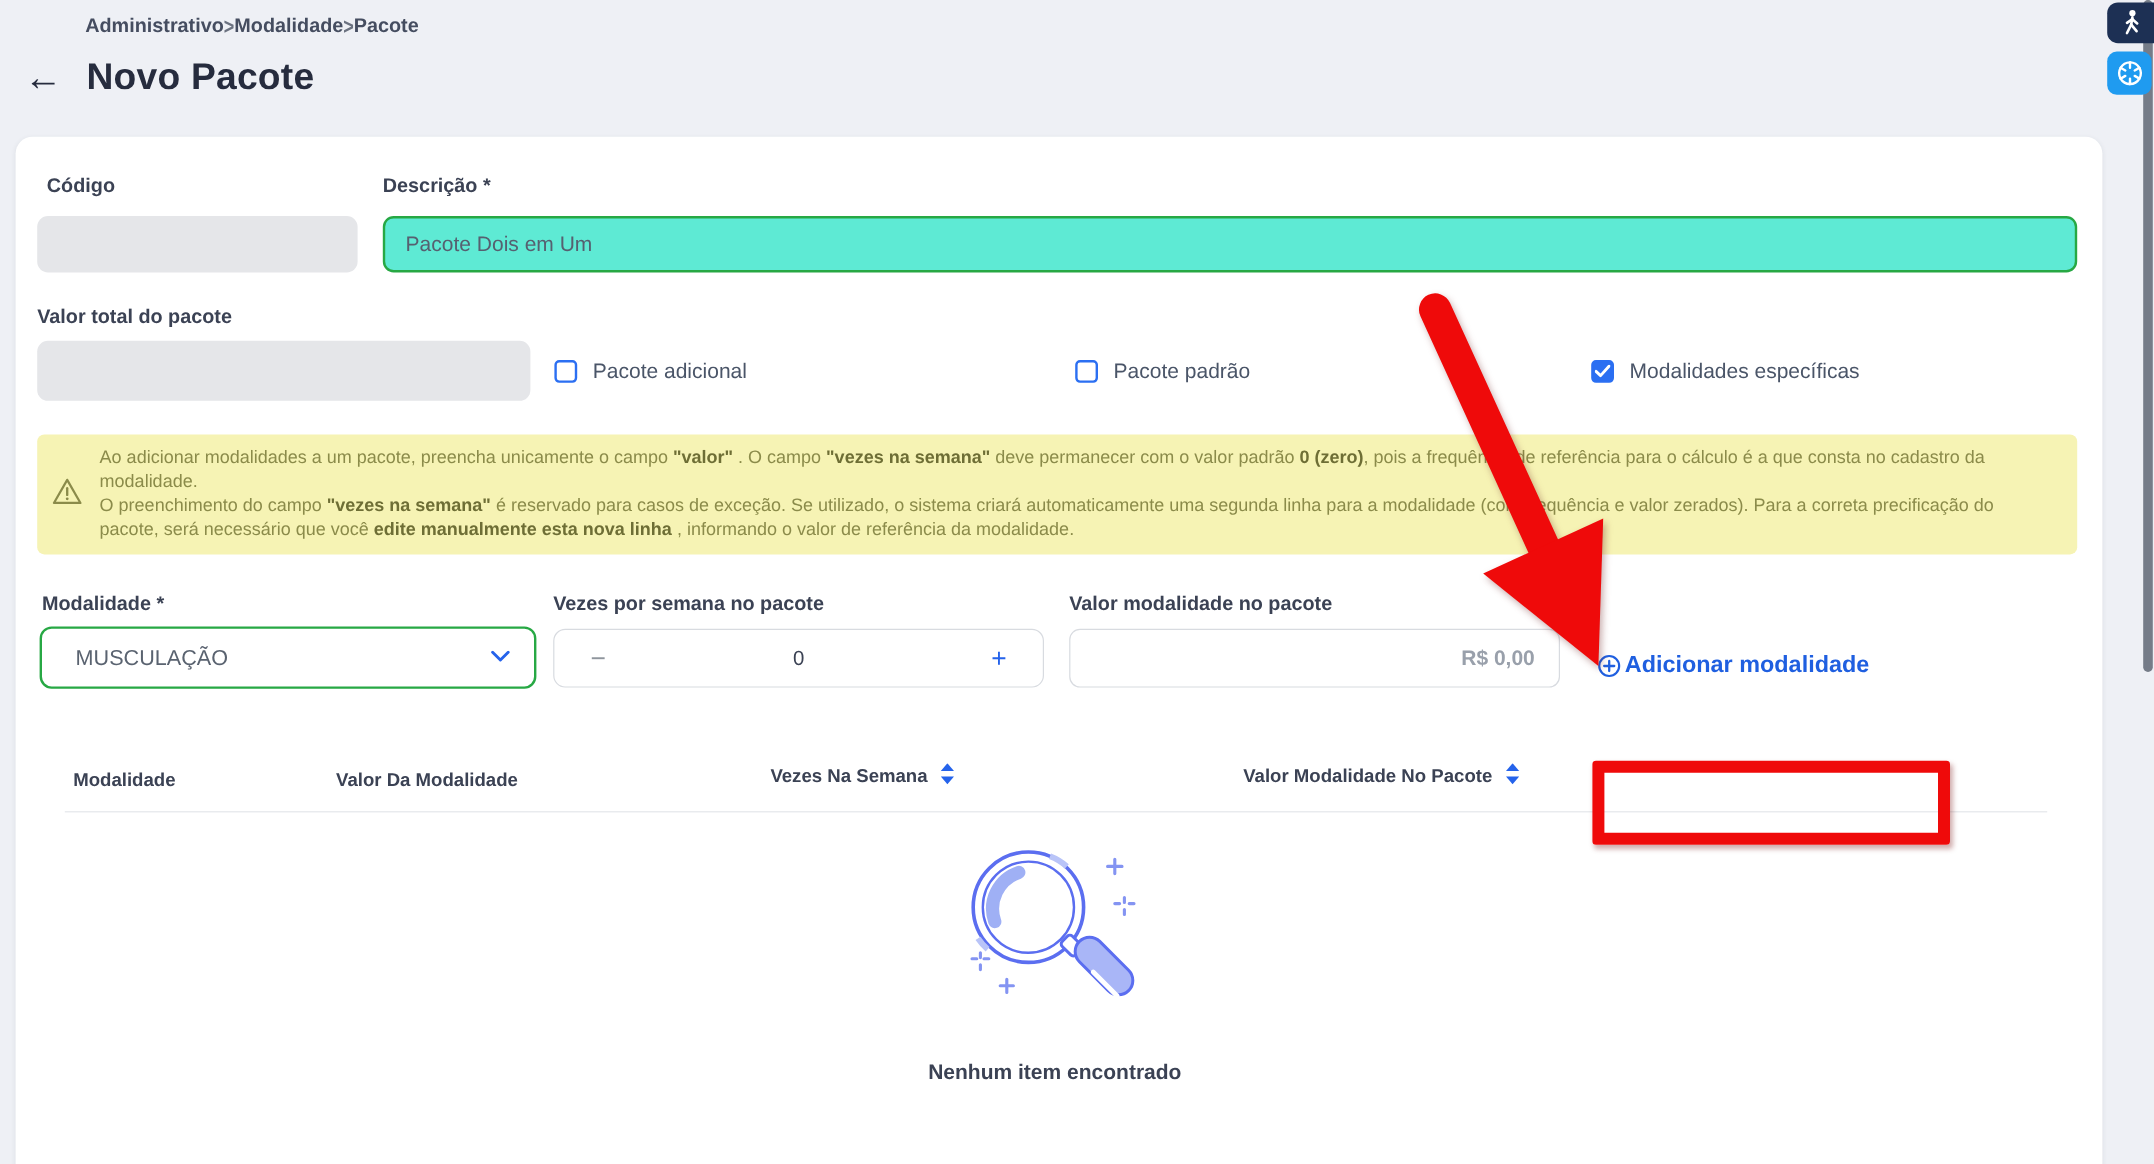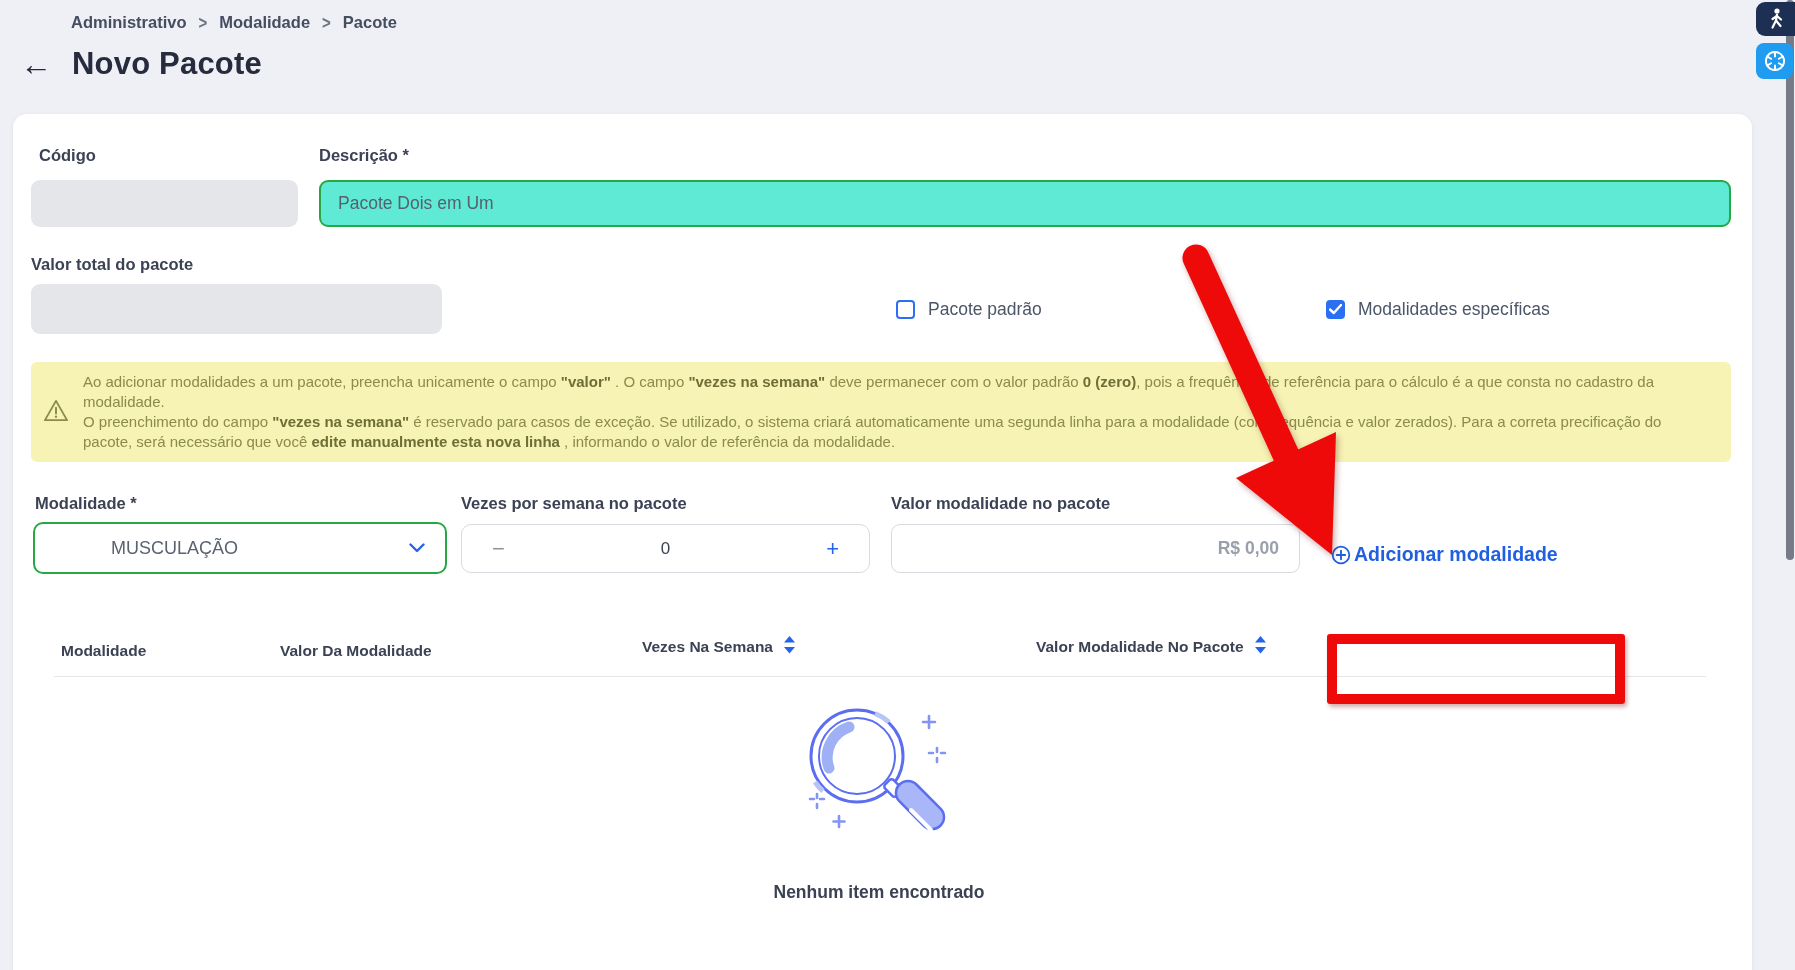--- a/index.html
+++ b/index.html
@@ -4,21 +4,21 @@
 <style>
   * { box-sizing: border-box; margin: 0; padding: 0; }
   html,body { width:1795px; height:970px; overflow:hidden; }
   body {
     font-family: "Liberation Sans", sans-serif;
     background:#eef0f5;
     position:relative;
     color:#3b4254;
   }
   
-  .breadcrumb { position:absolute; left:71px; top:13px; font-size:16.5px; font-weight:700; color:#454d60; display:flex; gap:12px; align-items:center;text-align:center;}
+  .breadcrumb { position:absolute; left:71px; top:13px; font-size:16.5px; font-weight:700; color:#454d60; display:flex; align-items:center;text-align:center;}
   .breadcrumb .sep { color:#6b7280; font-weight:600; font-size:15px; transform:scaleY(1.25); }
   .title-row { position:absolute; left:20px; top:46px; display:flex; align-items:center; gap:20px; }
   .back-arrow { font-size:32px; color:#262c3e; line-height:1; cursor:pointer; font-weight:400; }
   .page-title { font-size:31px; font-weight:800; color:#262c3e; letter-spacing:0.2px; }
 
   
   .card { position:absolute; left:13px; top:114px; width:1739px; height:900px;
     background:#ffffff; border-radius:14px; box-shadow:0 1px 4px rgba(40,50,70,.08); }
 
   .field-label { position:absolute; font-size:16.5px; font-weight:700; color:#3b4254; }
@@ -41,21 +41,21 @@
     background:#f6f3b4; border-radius:6px; display:flex; align-items:center;
     padding:10px 18px 10px 12px; gap:14px; }
   .warning-text { font-size:15px; line-height:1.34; color:#8b8b4a; }
   .warning-text b { color:#6e6e35; font-weight:700; }
 
   
   .select-box { position:absolute; left:20px; top:408px; width:414px; height:52px;
     border:2px solid #27a844; border-radius:10px; background:#fff;
     display:flex; align-items:center; justify-content:space-between;
     padding:0 20px 0 28px; cursor:pointer; }
-  .select-value { font-size:18px; color:#5a6370;margin-left:48px; }
+  .select-value { font-size:18px; color:#5a6370; }
   .stepper { position:absolute; left:448px; top:410px; width:409px; height:49px;
     border:1.5px solid #d8dbe0; border-radius:10px; background:#fff;
     display:flex; align-items:center; justify-content:space-between; padding:0 30px; }
   .stepper .minus { color:#8f959d; font-size:22px; cursor:pointer; }
   .stepper .value { color:#3b4254; font-size:17px; }
   .stepper .plus  { color:#2563eb; font-size:22px; cursor:pointer; }
   .money-input { text-align:right; padding-right:20px; font-size:17.5px; }
   .money-input::placeholder { color:#99a0ab; opacity:1; }
 
   .add-btn { position:absolute; left:1318px; top:429px; display:flex; align-items:center; gap:3px;
@@ -105,20 +105,26 @@
 
   <div class="field-label" style="left:26px; top:32px;">Código</div>
   <input class="input disabled" style="left: 18px; top: 66px; width: 267px; height: 47px;" disabled="" value="">
 
   <div class="field-label" style="left:306px; top:32px;">Descrição *</div>
   <input class="input valid" style="left: 306px; top: 66px; width: 1412px; height: 47px;" value="Pacote Dois em Um">
 
   <div class="field-label" style="left:18px; top:141px;">Valor total do pacote</div>
   <input class="input disabled" style="left: 18px; top: 170px; width: 411px; height: 50px;" disabled="" value="">
 
+  <div class="cb-item" style="left:449px;">
+    <span class="cb-box">
+      
+    </span>
+    <span class="cb-label">Pacote adicional</span>
+  </div>
   <div class="cb-item" style="left:1313px;">
     <span class="cb-box checked">
       <svg width="13" height="11" viewBox="0 0 13 11">
           <polyline points="1,5.5 4.8,9 12,1" fill="none" stroke="#fff" stroke-width="2.4" stroke-linecap="round" stroke-linejoin="round"></polyline>
         </svg>
     </span>
     <span class="cb-label">Modalidades específicas</span>
   </div>
   <div class="cb-item" style="left:883px;">
     <span class="cb-box">

